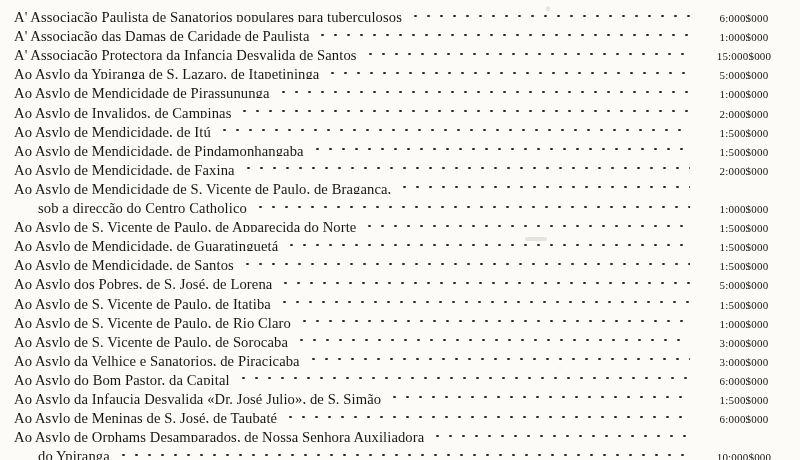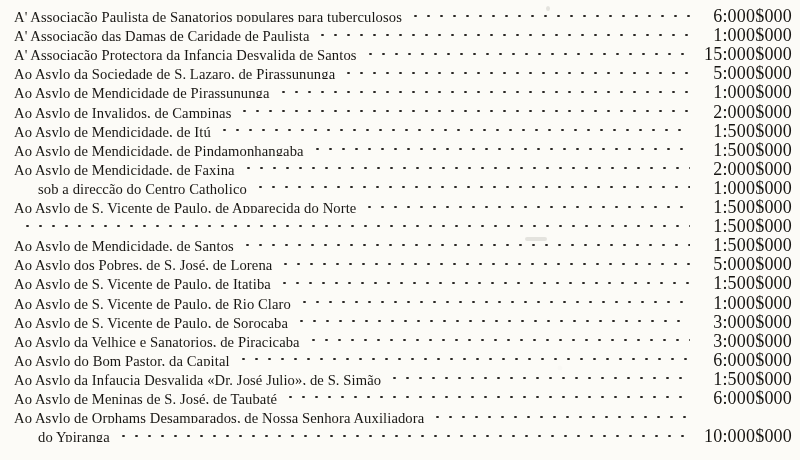--- a/index.html
+++ b/index.html
@@ -70,22 +70,22 @@
     right: 0;
     bottom: 5.5px;
     height: 2px;
     background-image: radial-gradient(circle, #2a2724 0 1.05px, transparent 1.3px);
     background-size: 13px 2px;
     background-repeat: repeat-x;
     background-position: left bottom;
   }
   .val {
     flex: 0 0 auto;
-    font-size: 18px;
-    text-align: right;
+    font-size: 11px;
+    text-align: center;
     min-width: 96px;
     color: #161411;
     letter-spacing: 0.2px;
   }
   
   .smudge {
     position: absolute;
     pointer-events: none;
     background: rgba(40,36,30,0.11);
     border-radius: 50%;
@@ -117,21 +117,21 @@
       </div>
       <div class="entry">
         <div class="line">
           <span class="txt">A' Associação Protectora da Infancia Desvalida de Santos</span>
           <span class="leader"></span>
           <span class="val">15:000$000</span>
         </div>
       </div>
       <div class="entry">
         <div class="line">
-          <span class="txt">Ao Asylo da Sociedade de S. Lazaro, de Pirassununga</span>
+          <span class="txt">Ao Asylo da Ypiranga de S. Lazaro, de Itapetininga</span>
           <span class="leader"></span>
           <span class="val">5:000$000</span>
         </div>
       </div>
       <div class="entry">
         <div class="line">
           <span class="txt">Ao Asylo de Mendicidade de Pirassununga</span>
           <span class="leader"></span>
           <span class="val">1:000$000</span>
         </div>
@@ -159,34 +159,40 @@
       </div>
       <div class="entry">
         <div class="line">
           <span class="txt">Ao Asylo de Mendicidade, de Faxina</span>
           <span class="leader"></span>
           <span class="val">2:000$000</span>
         </div>
       </div>
       <div class="entry">
         <div class="line">
+          <span class="txt">Ao Asylo de Mendicidade de S. Vicente de Paulo, de Bragança,</span>
+          <span class="leader"></span>
+          <span class="val"></span>
+        </div>
+        <div class="line">
           <span class="txt cont">sob a direcção do Centro Catholico</span>
           <span class="leader"></span>
           <span class="val">1:000$000</span>
         </div>
       </div>
       <div class="entry">
         <div class="line">
           <span class="txt">Ao Asylo de S. Vicente de Paulo, de Apparecida do Norte</span>
           <span class="leader"></span>
           <span class="val">1:500$000</span>
         </div>
       </div>
       <div class="entry">
         <div class="line">
+          <span class="txt">Ao Asylo de Mendicidade, de Guaratinguetá</span>
           <span class="leader"></span>
           <span class="val">1:500$000</span>
         </div>
       </div>
       <div class="entry">
         <div class="line">
           <span class="txt">Ao Asylo de Mendicidade, de Santos</span>
           <span class="leader"></span>
           <span class="val">1:500$000</span>
         </div>

